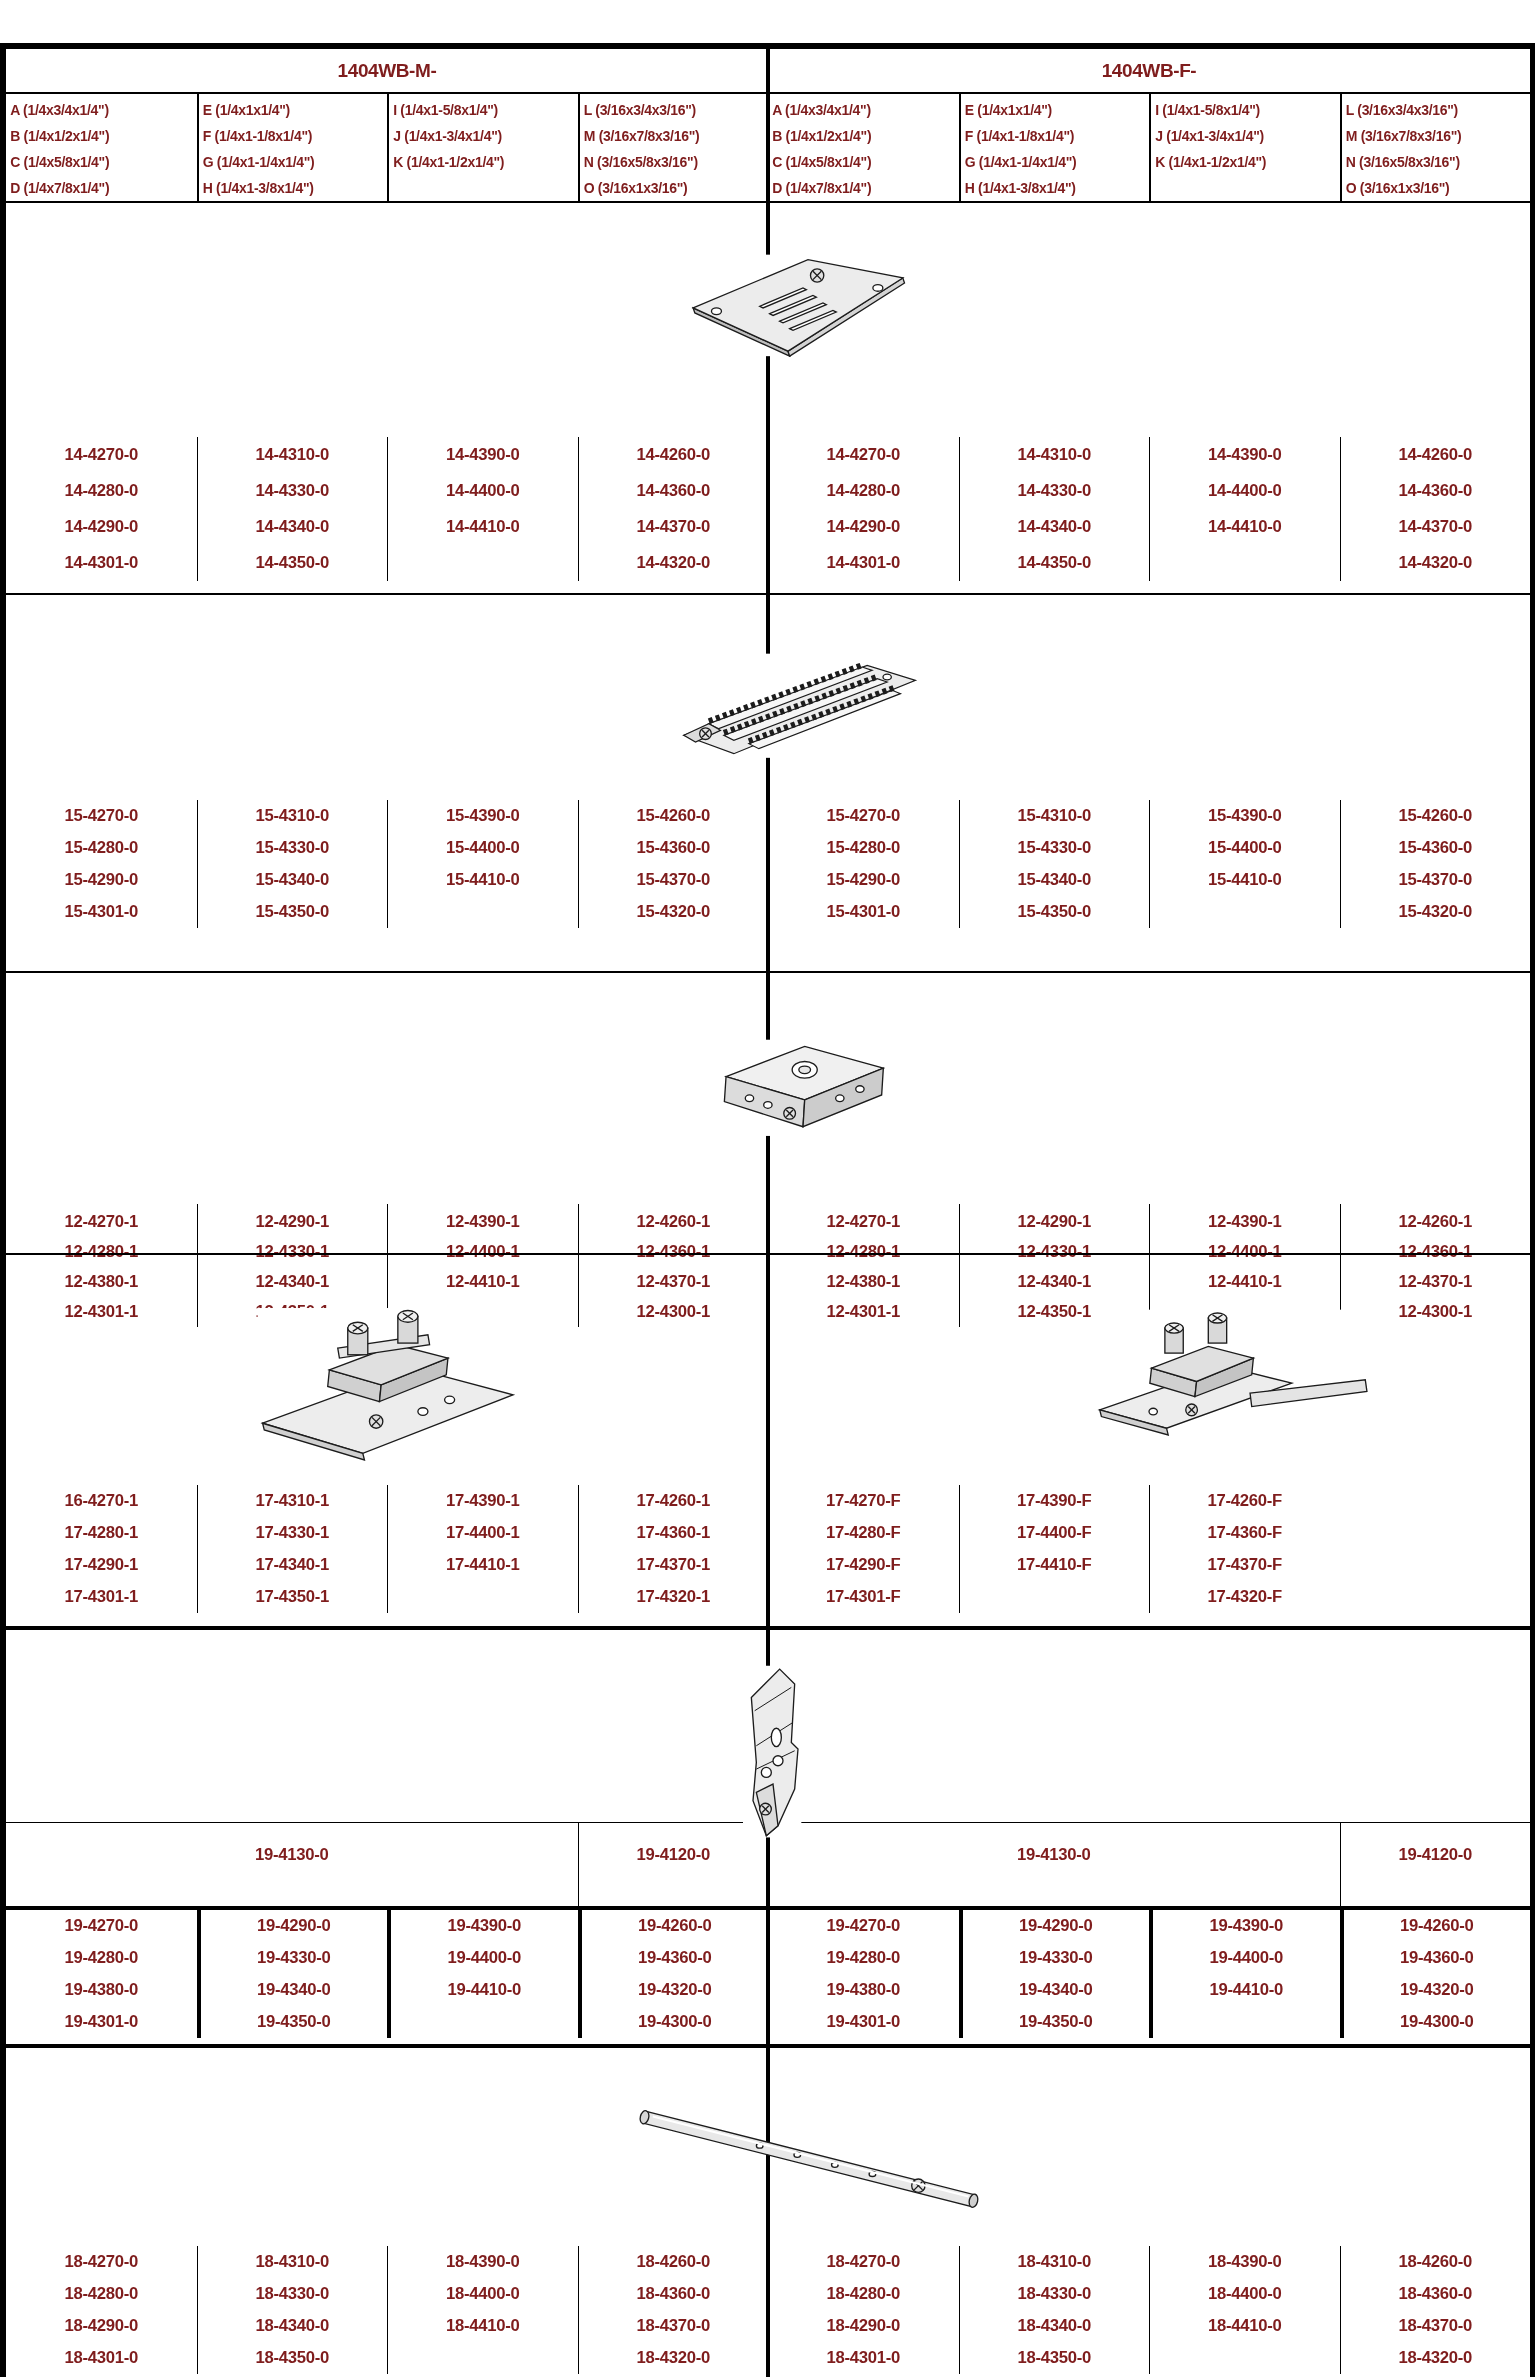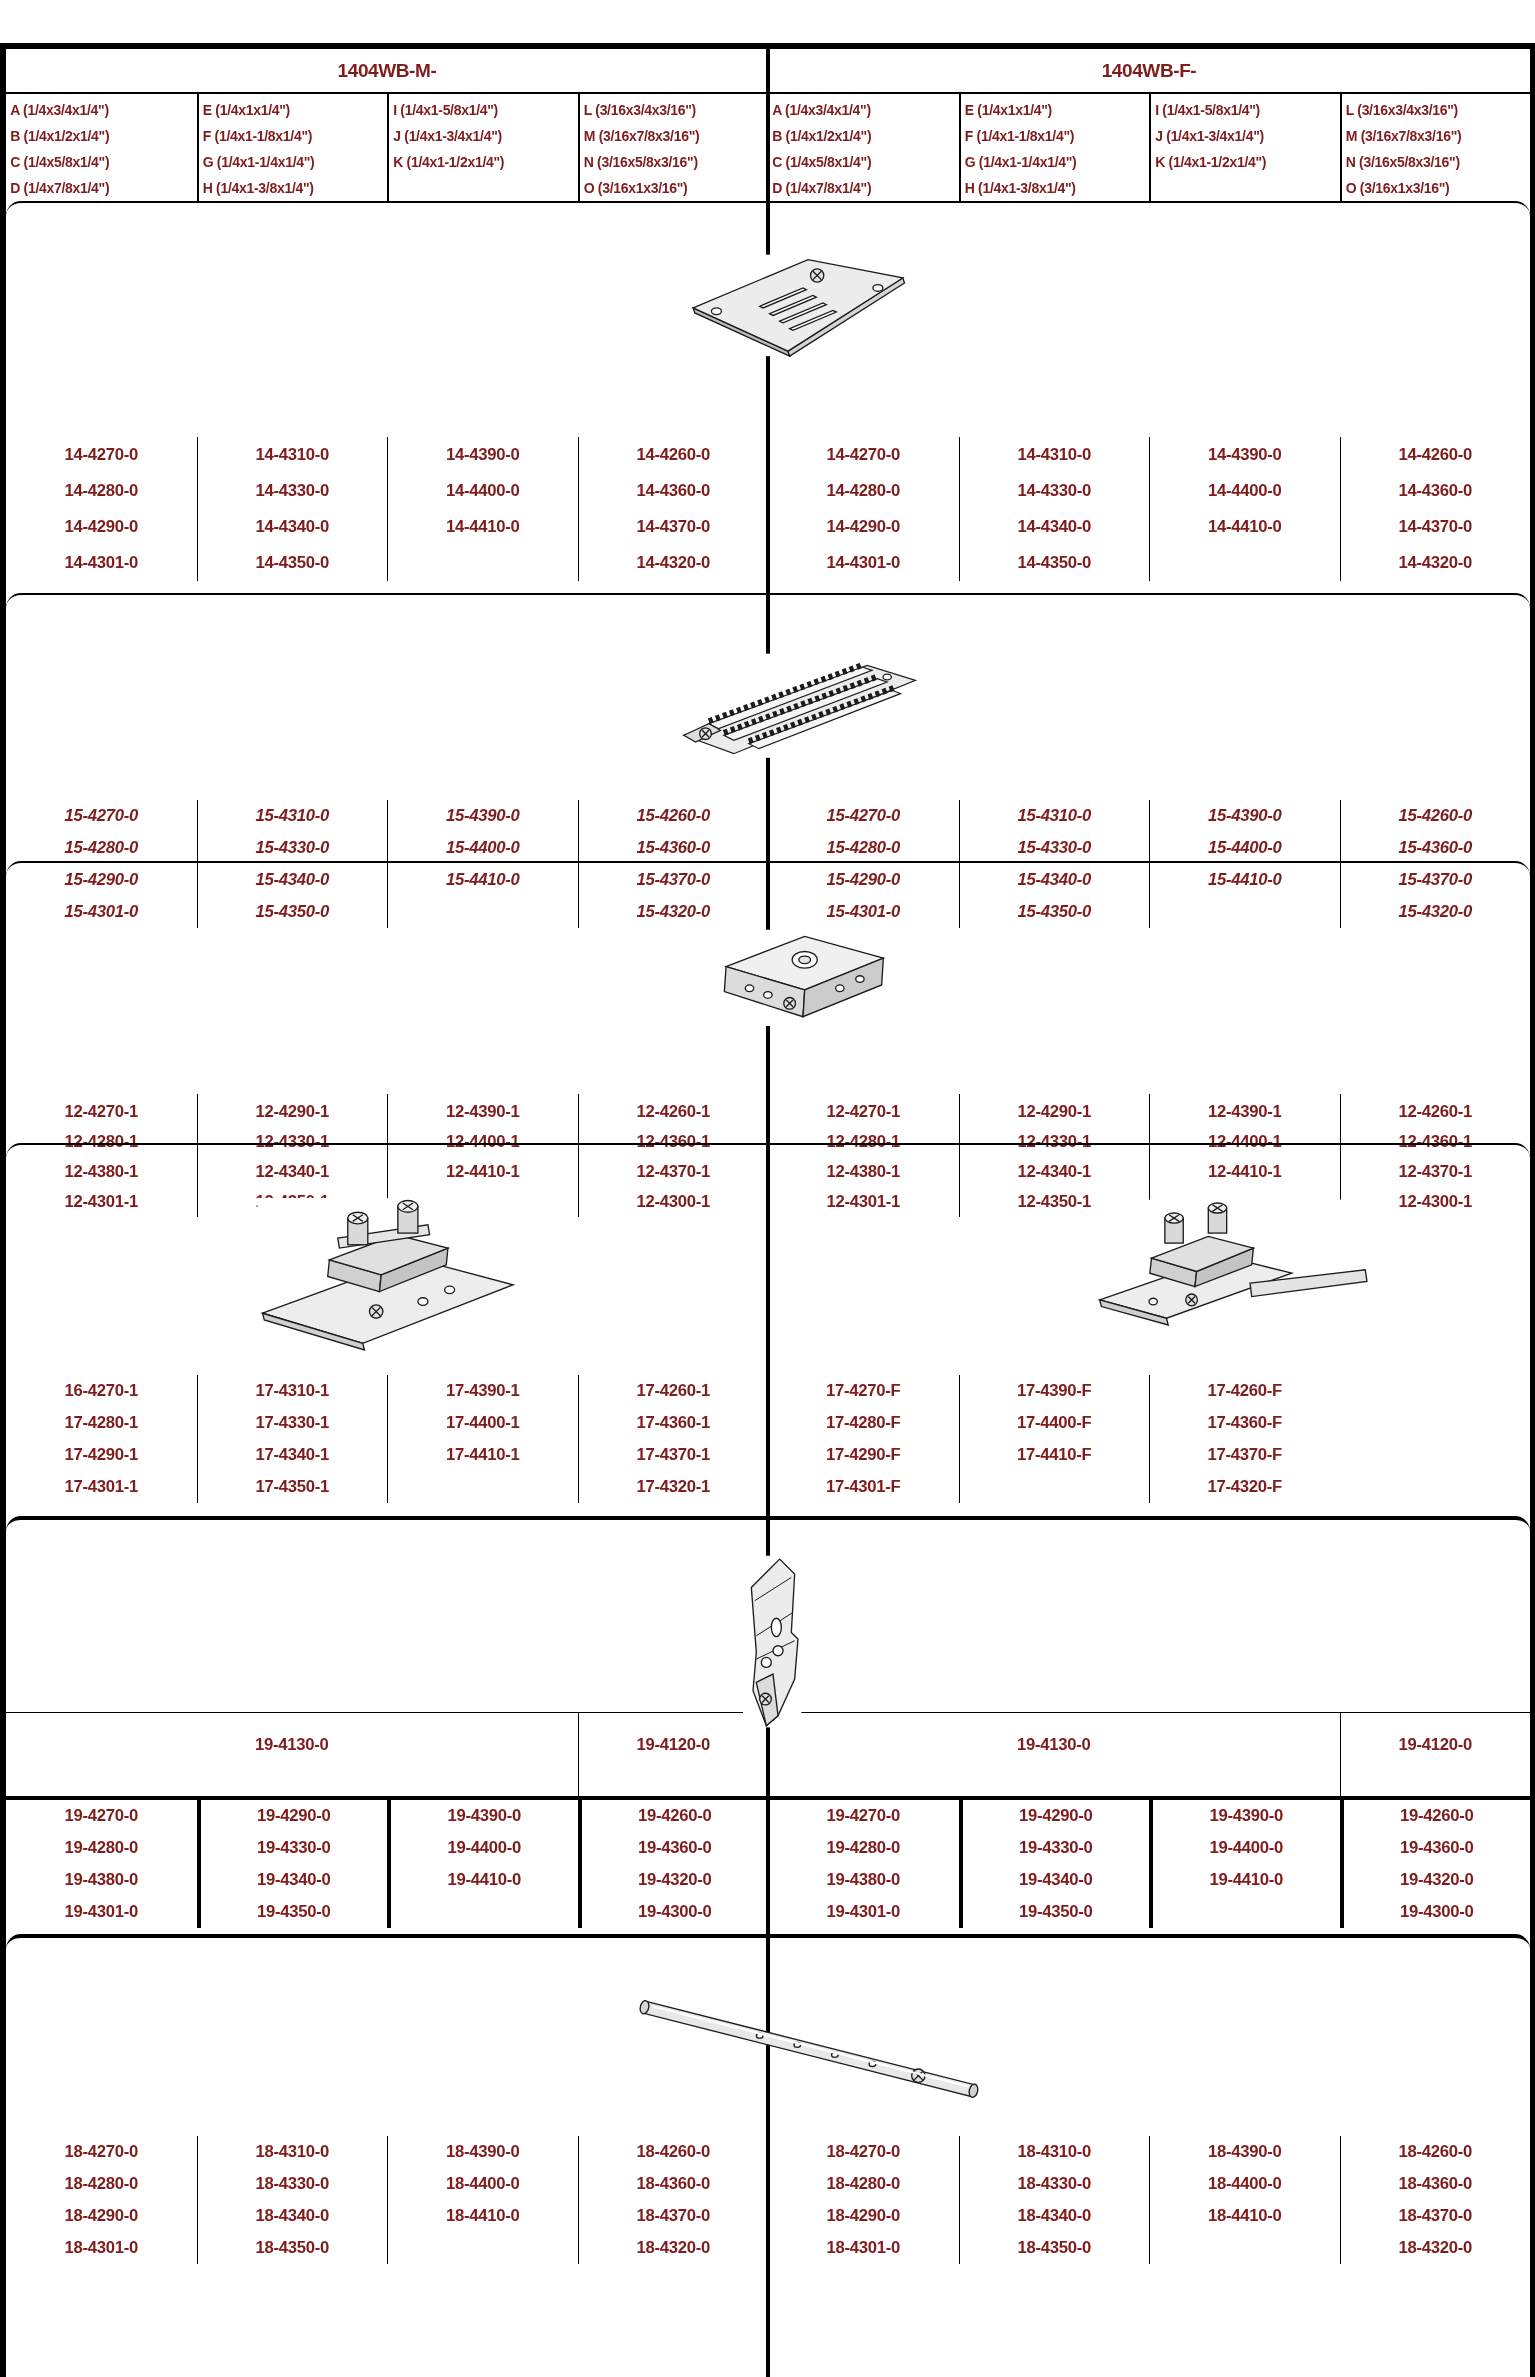--- a/index.html
+++ b/index.html
@@ -33,23 +33,23 @@
   .size-row { height: 109px; border-top: 2.5px solid #000; }
   .size-row .half { grid-template-columns: repeat(4, 1fr); }
   .size-row .num-col { padding: 2.5px 0 0 4.2px; overflow: hidden; }
   .size-row .pn {
     font-weight: 700; font-size: 14px; line-height: 26px;
     letter-spacing: -0.3px; white-space: nowrap; text-align: left;
   }
   .size-row .num-col + .num-col { border-left: 2.5px solid #000; }
 
   
-  .section { position: relative; border-top: 2.5px solid #000; width: 100%; border-radius: 15px; }
+  .section { position: relative; border-top: 2.5px solid #000; width: 100%; }
   .s1 { height: 392px; --lh: 36px; }
-  .s2 { height: 268px; font-style: italic; --lh: 32px; }
+  .s2 { height: 378px; --lh: 32px; }
   .s3 { height: 282px; --lh: 30px; --pad: 3.3px; }
   .s4 { height: 373px; --lh: 32px; }
   .s5 { height: 418px; border-top: 4.2px solid #000; --lh: 32px; }
   .s6 { height: 336px; border-top: 4.2px solid #000; --lh: 32px; }
 
   .img-band { position: relative; width: 100%; }
   .s1 .img-band { height: 234px; }
   .s2 .img-band { height: 205px; }
   .s3 .img-band { height: 231px; }
   .s4 .img-band { height: 230px; }

